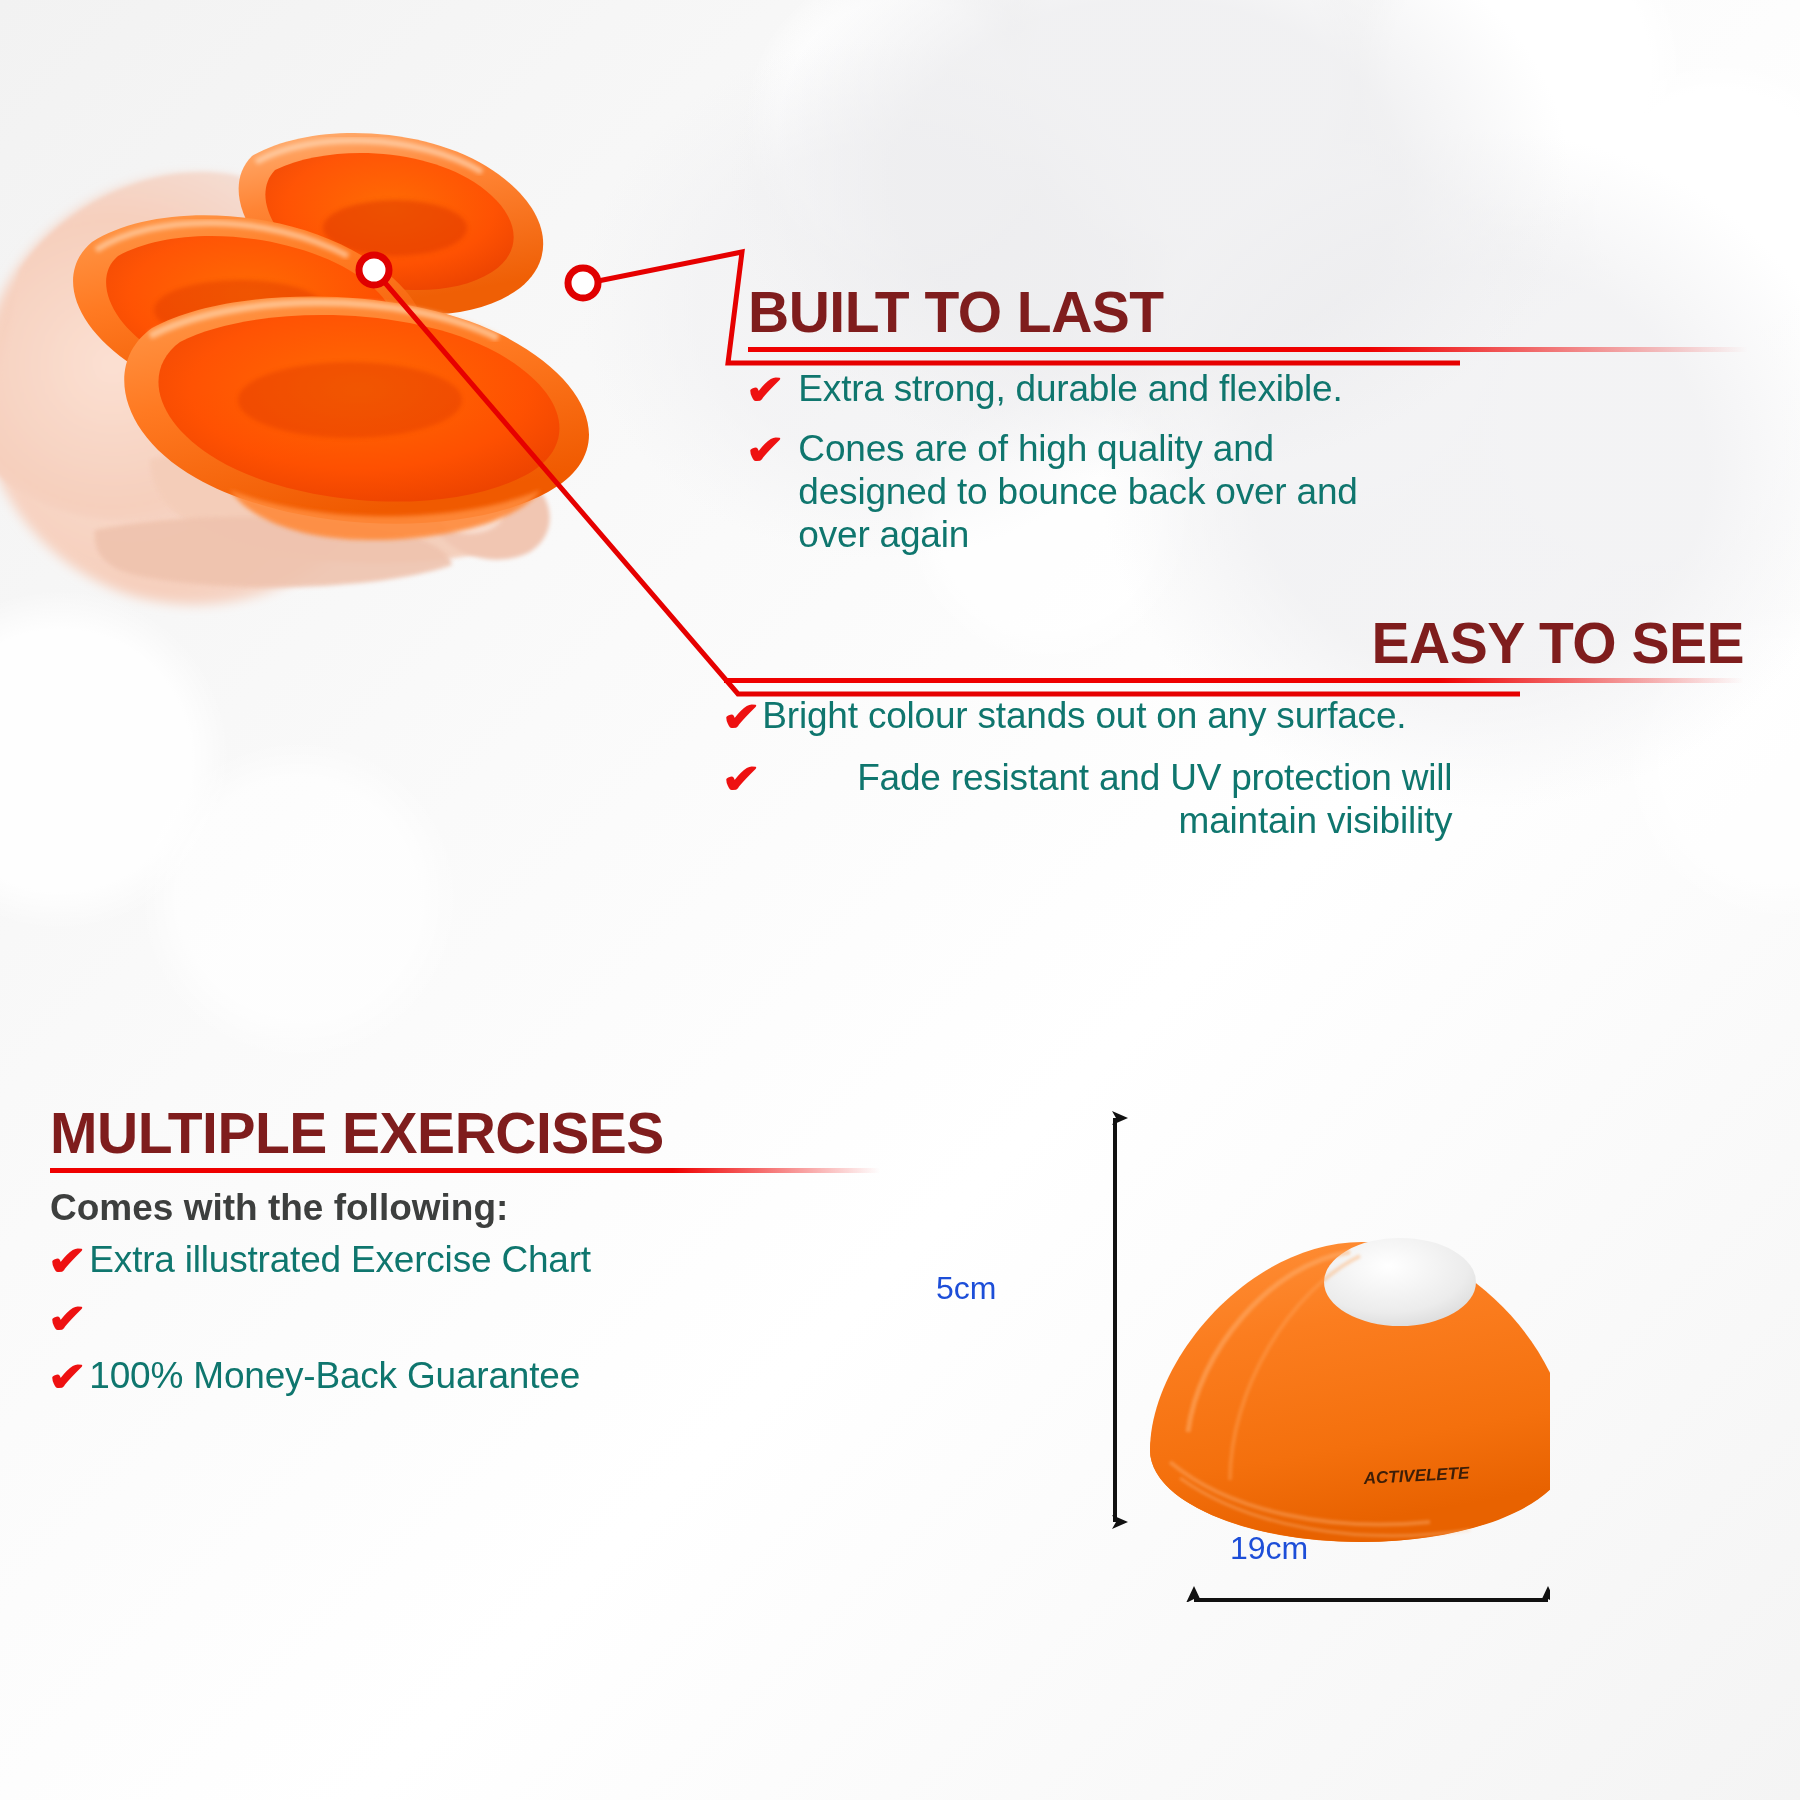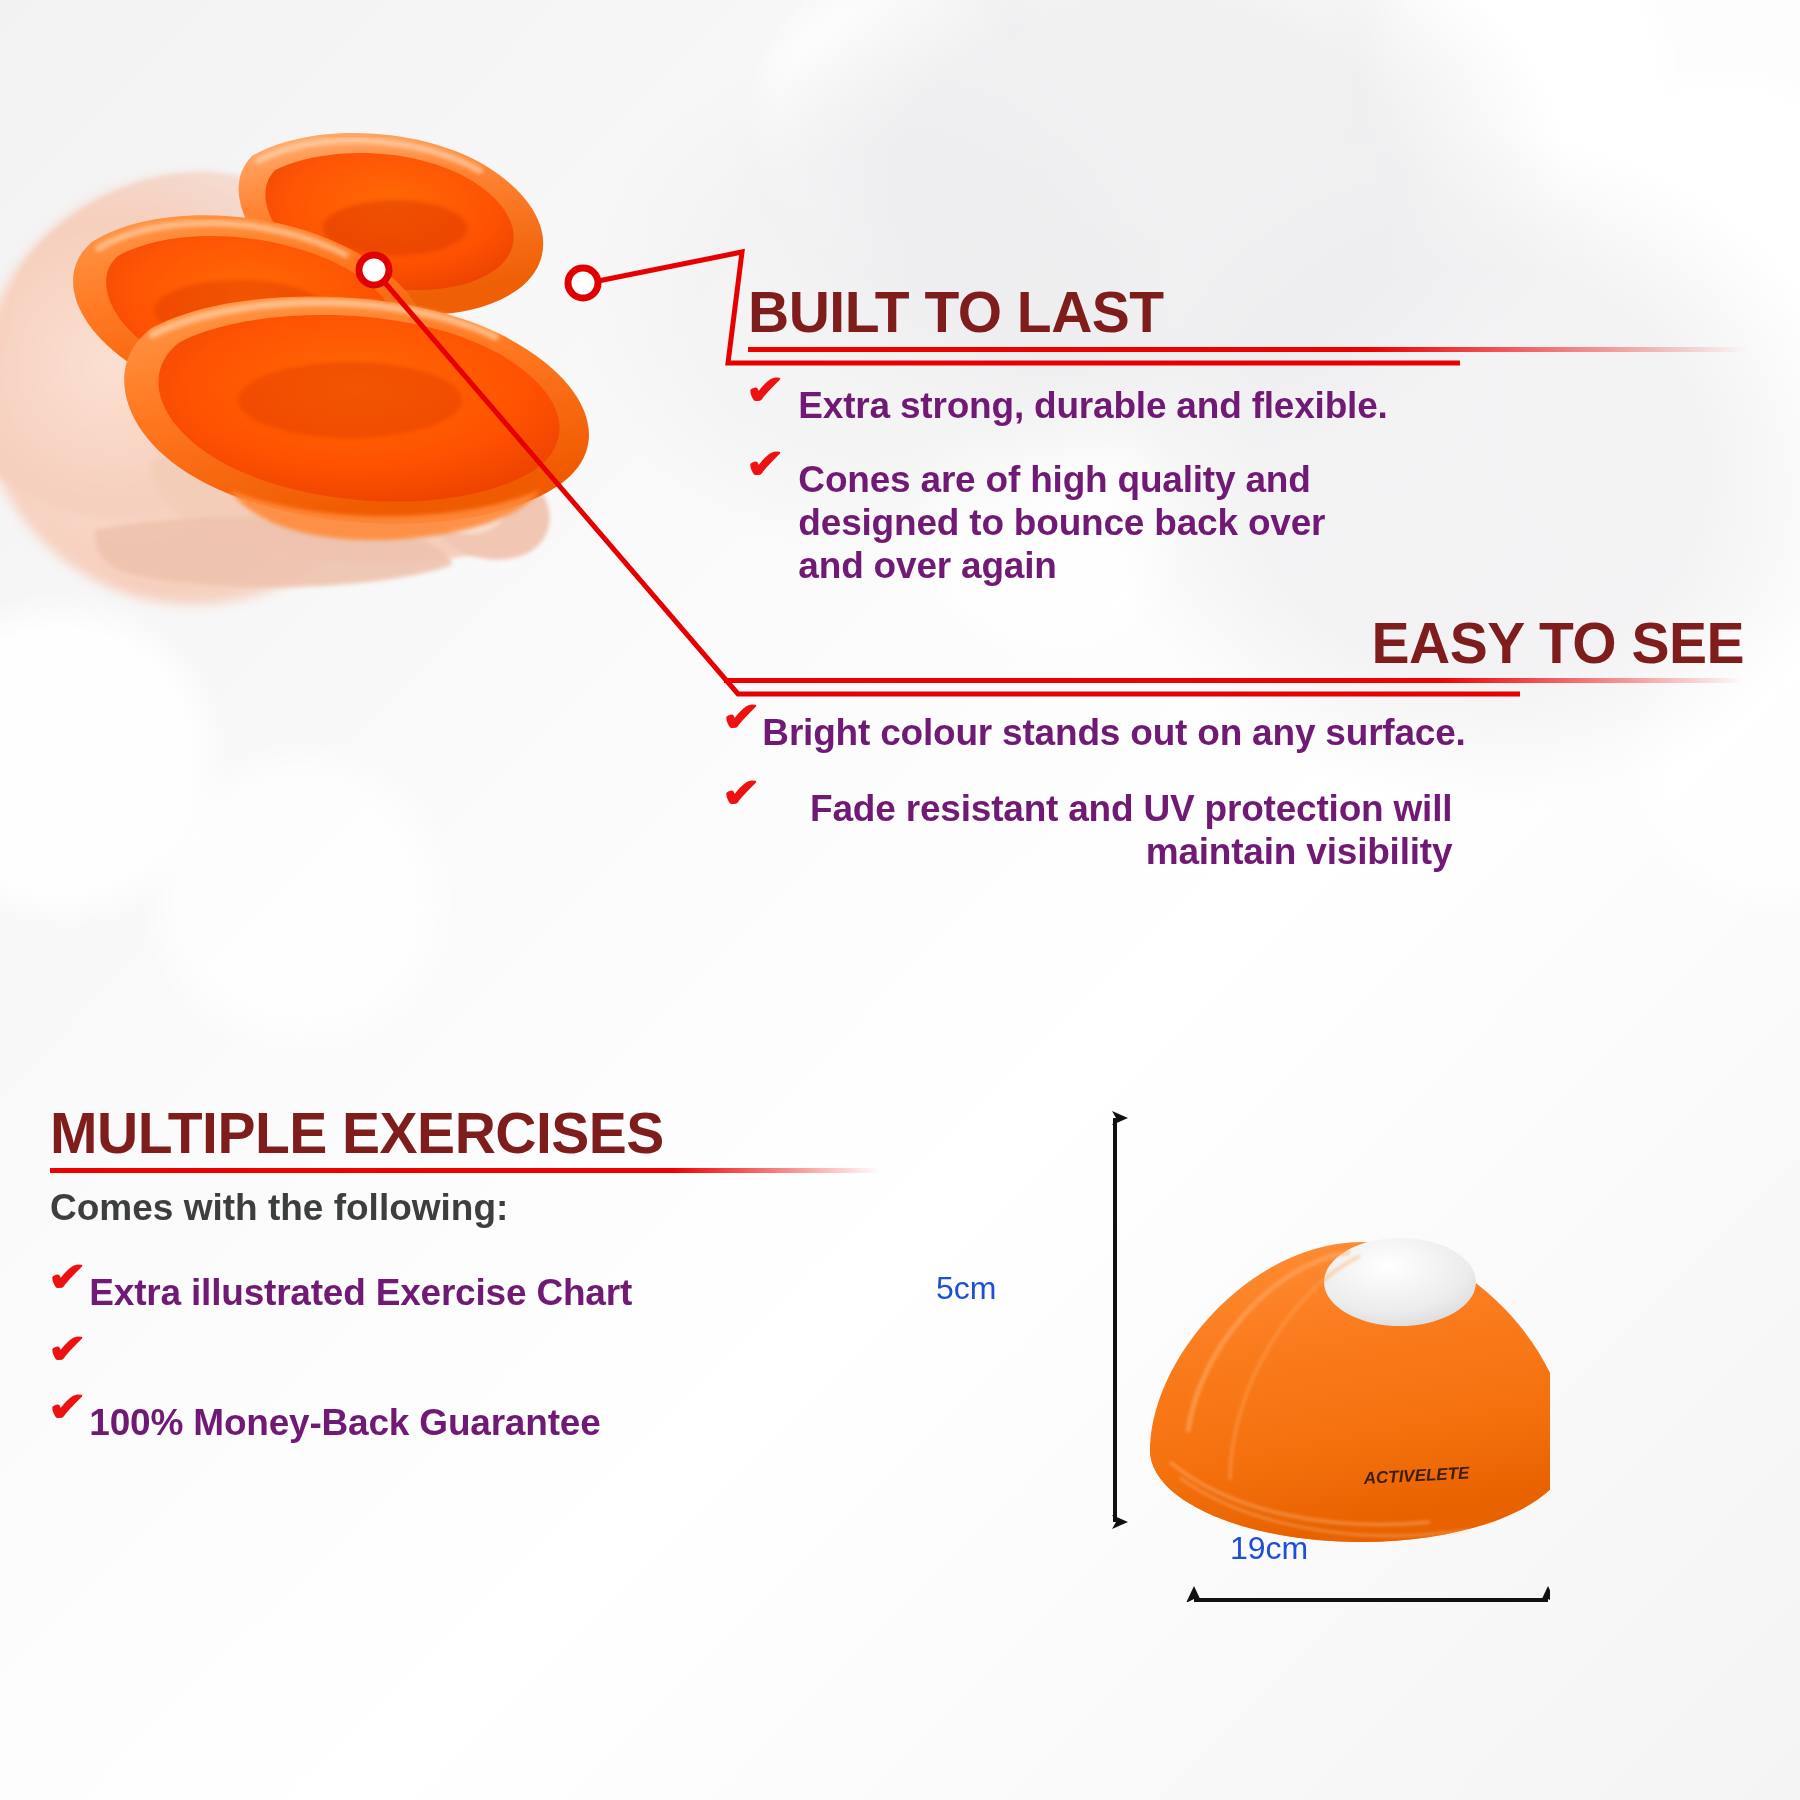--- a/index.html
+++ b/index.html
@@ -93,41 +93,40 @@
   .tick {
     color: #ee1111;
     font-size: 41px;
     font-weight: bold;
     line-height: 1.12;
     flex: 0 0 auto;
     transform: scaleX(1.15);
   }
   .btxt {
     font-size: 37px;
-    font-weight: bold;
-    color: #701a75;
+    font-weight: normal;
+    color: #0f766e;
     line-height: 1.16;
     letter-spacing: -0.2px;
-    margin-top: 17px;
   }
 
   
   #sec-built .tick { margin-right: 16px; }
   #sec-built .bullet { margin-bottom: 14px; }
   #sec-easy  .tick { margin-right: 4px; }
   #sec-easy  .bullet { margin-bottom: 16px; }
   #sec-multi .tick { margin-right: 5px; }
   #sec-multi .bullet { margin-bottom: 12px; }
 
   .lead-line {
     font-size: 37px;
     font-weight: bold;
     color: #3d3f3e;
     margin-top: 14px;
-    margin-bottom: 26px;
+    margin-bottom: 10px;
   }
 
   
   #dim-block {
     position: absolute;
     left: 930px; top: 1060px;
     width: 620px; height: 600px;
     z-index: 5;
   }
   #dim-svg { position: absolute; inset: 0; width: 620px; height: 600px; }

